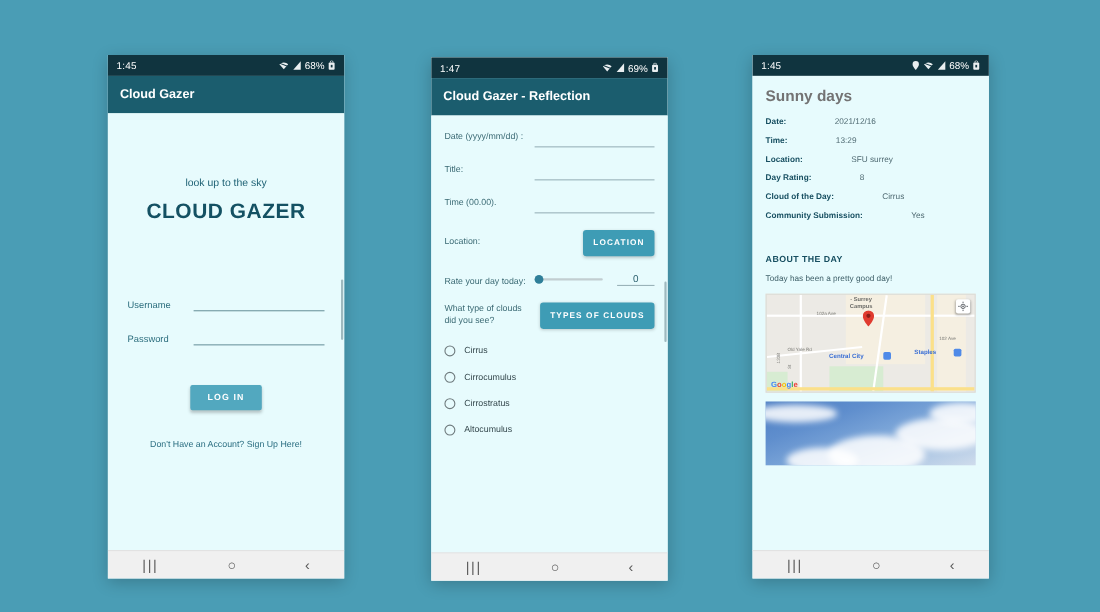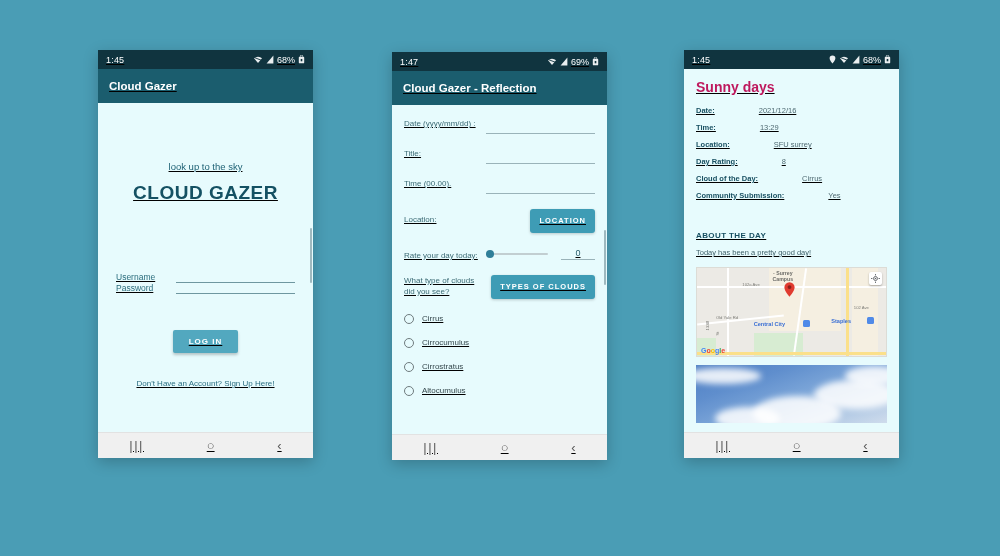--- a/index.html
+++ b/index.html
@@ -7,26 +7,25 @@
     width: 1000px; height: 556px;
     background: #4a9db5;
     font-family: "Liberation Sans", sans-serif;
     overflow: hidden;
   }
   .stage { position: relative; width: 1000px; height: 556px; }
 
   
   .phone {
     position: absolute;
-    width: 215px; height: 408px;
+    width: 215px; height: 476px;
     background: #e7fbfd;
     box-shadow: 0 4px 14px rgba(0,0,0,.22);
     display: flex; flex-direction: column;
     overflow: hidden;
-    text-decoration: underline;
   }
   #phone-login      { left: 98px;  top: 50px; }
   #phone-reflection { left: 392px; top: 52px; }
   #phone-detail     { left: 684px; top: 50px; }
 
   
   .statusbar {
     height: 19px; background: #10343f; color: #fff;
     display: flex; align-items: center; justify-content: space-between;
     padding: 0 8px; font-size: 9px; flex: 0 0 auto;
@@ -70,21 +69,21 @@
   }
   .brand {
     text-align: center; color: #145163; font-size: 19px;
     font-weight: bold; letter-spacing: .5px; margin-top: 10px;
   }
   .field-row {
     display: flex; align-items: flex-end; gap: 10px;
     margin-top: 0;
   }
   #row-username { margin-top: 68px; }
-  #row-password { }
+  #row-password { margin-top: 20px; }
   .field-label { color: #2a6c7c; font-size: 8.5px; width: 50px; padding-bottom: 1px; }
   .field-line { flex: 1 1 auto; height: 11px; border-bottom: 1px solid #6f97a0; }
   .login-btn {
     display: block; margin: 36px auto 0; background: #52a8bf; color: #fff;
     border: none; font-size: 8px; font-weight: bold; letter-spacing: 1px;
     padding: 7px 16px; border-radius: 2px; box-shadow: 0 2px 3px rgba(0,0,0,.22);
     cursor: pointer; font-family: "Liberation Sans", sans-serif;
   }
   .signup-link {
     text-align: center; color: #2b6e81; font-size: 8px;
@@ -121,21 +120,21 @@
   .radio-list { margin-top: 6px; }
   .radio-item { display: flex; align-items: center; gap: 8px; margin-bottom: 14px; }
   .radio-dot {
     width: 10px; height: 10px; border-radius: 50%;
     border: 1.3px solid #6f7b7e; flex: 0 0 10px;
   }
   .radio-text { color: #35484d; font-size: 8px; }
 
   
   .detail-wrap { padding: 10px 12px 0; height: 100%; overflow: hidden; }
-  .detail-title { color: #be185d; font-size: 14px; font-weight: bold; margin-bottom: 11px; }
+  .detail-title { color: #737373; font-size: 14px; font-weight: bold; margin-bottom: 11px; }
   .meta-row { display: flex; align-items: baseline; margin-bottom: 8px; gap: 36px; }
   .meta-key { color: #174f61; font-size: 7.5px; font-weight: bold; }
   .meta-val { color: #4f6a72; font-size: 7.5px; margin-left: 8px; }
   .section-head {
     color: #174f61; font-size: 8px; font-weight: bold;
     letter-spacing: .4px; margin-top: 31px; margin-bottom: 8px;
   }
   .section-body { color: #3f6069; font-size: 7.5px; margin-bottom: 10px; }
 
   

